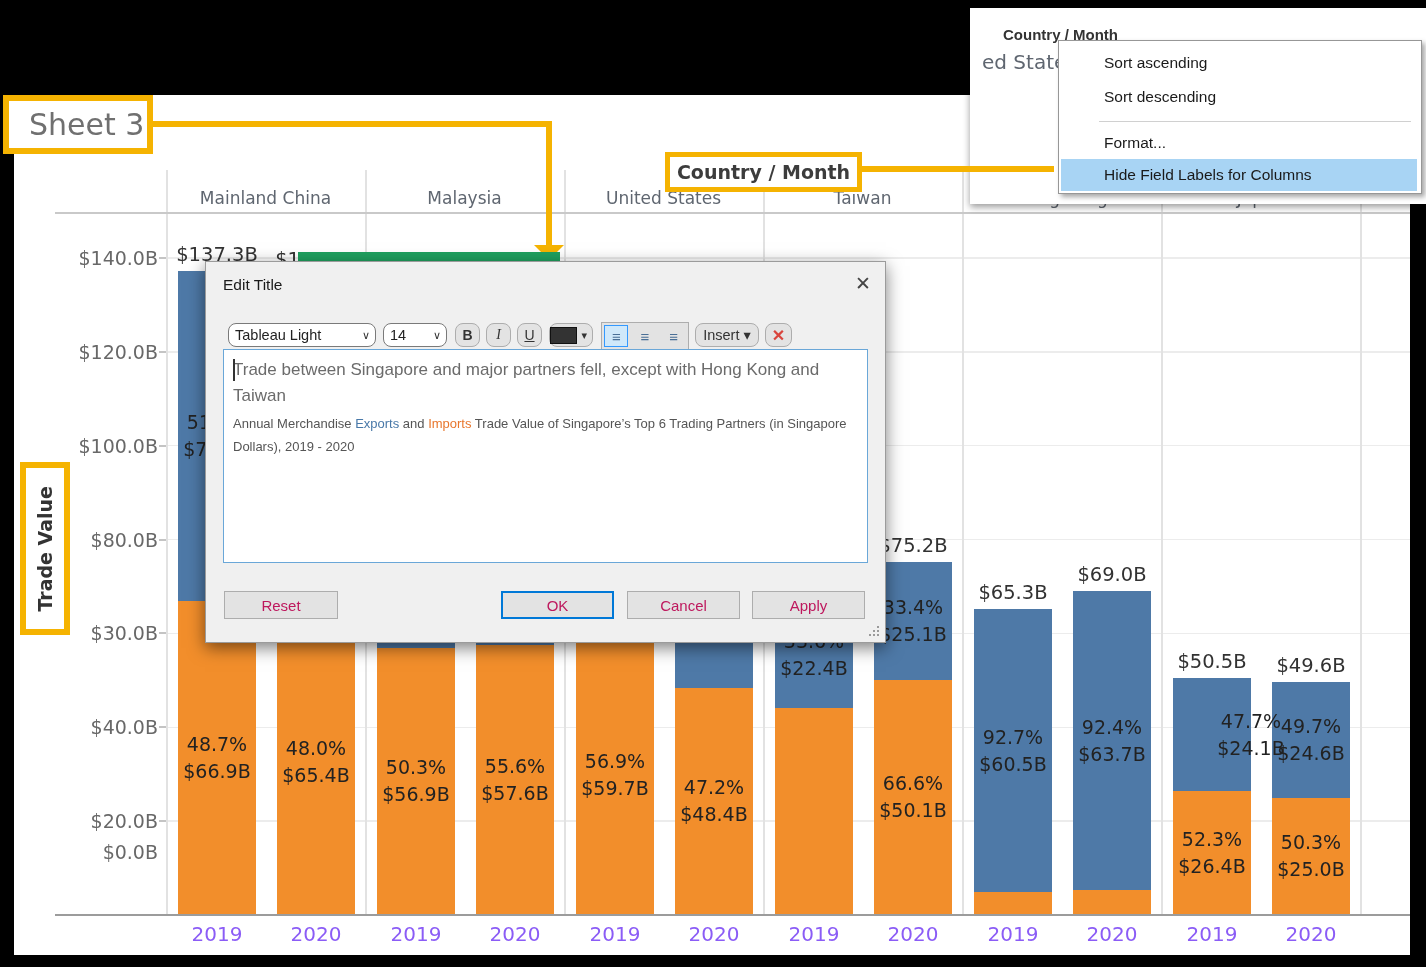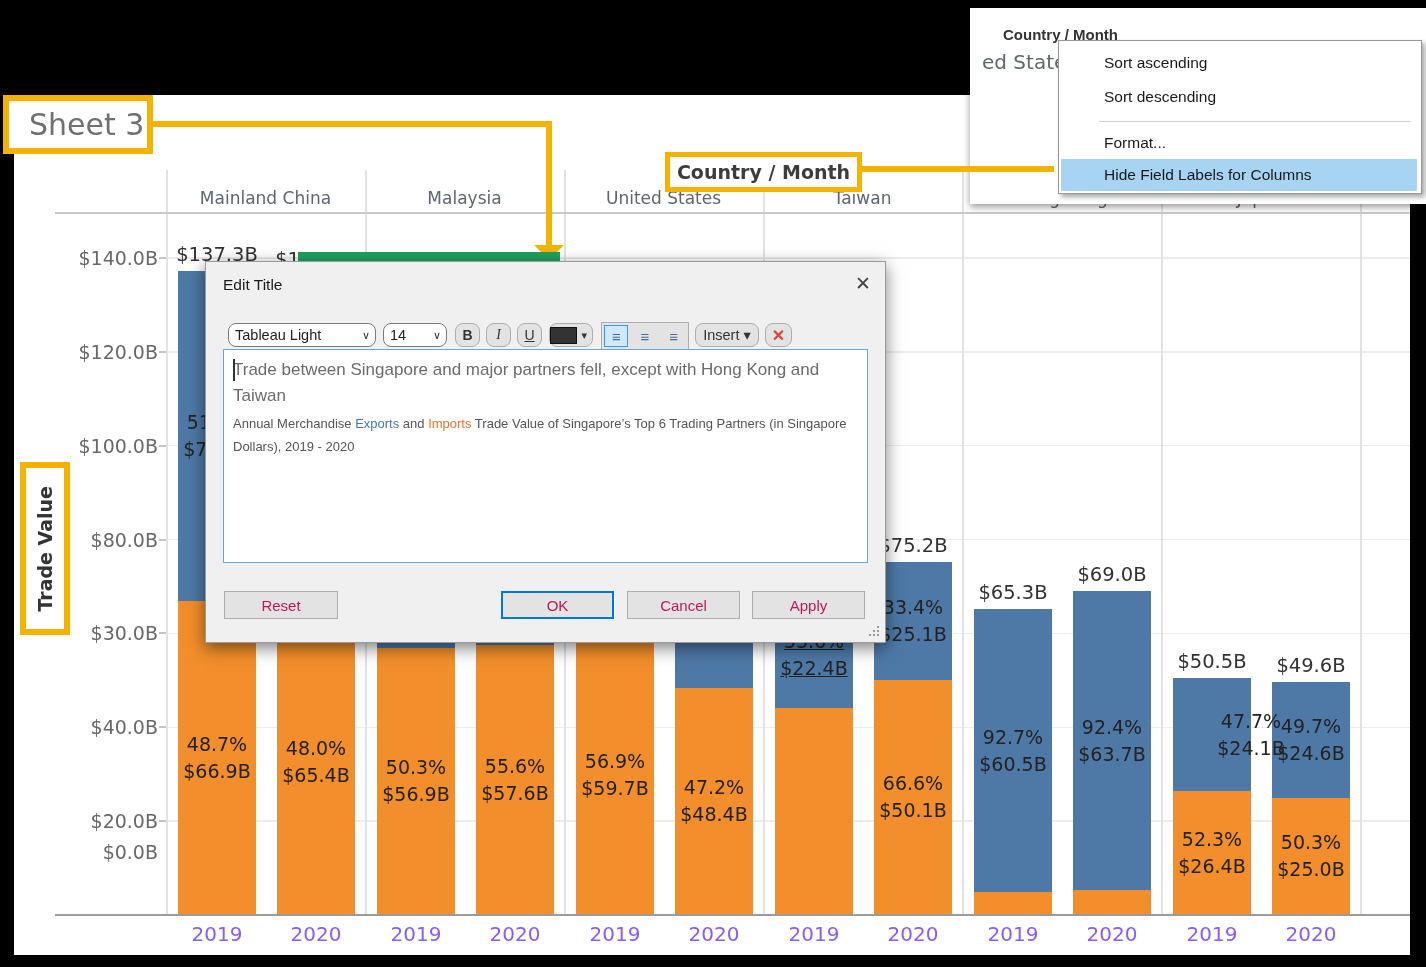--- a/index.html
+++ b/index.html
@@ -181,21 +181,21 @@
       <div class="year-label" style="left: 550px;">2019</div>
       <div class="seg" style="left: 675px; top: 433.978px; width: 78px; height: 253.886px; background: rgb(78, 121, 167);"></div>
       <div class="seg" style="left: 675px; top: 687.864px; width: 78px; height: 227.136px; background: rgb(242, 142, 43);"></div>
       <div class="bar-label" style="left: 649px; top: 774.432px;">
         <div>47.2%</div>
         <div>$48.4B</div>
       </div>
       <div class="year-label" style="left: 649px;">2020</div>
       <div class="seg" style="left: 775px; top: 602.453px; width: 78px; height: 105.121px; background: rgb(78, 121, 167);"></div>
       <div class="seg" style="left: 775px; top: 707.574px; width: 78px; height: 207.426px; background: rgb(242, 142, 43);"></div>
-      <div class="bar-label" style="left: 749px; top: 628.013px; text-decoration: underline;">
+      <div class="bar-label" style="left: 749px; top: 628.013px;">
         <div>33.6%</div>
         <div>$22.4B</div>
       </div>
       <div class="year-label" style="left: 749px;">2019</div>
       <div class="seg" style="left: 874px; top: 562.094px; width: 78px; height: 117.792px; background: rgb(78, 121, 167);"></div>
       <div class="seg" style="left: 874px; top: 679.886px; width: 78px; height: 235.114px; background: rgb(242, 142, 43);"></div>
       <div class="total-label" style="left: 848px; top: 534.094px;">$75.2B</div>
       <div class="bar-label" style="left: 848px; top: 593.99px;">
         <div>33.4%</div>
         <div>$25.1B</div>

